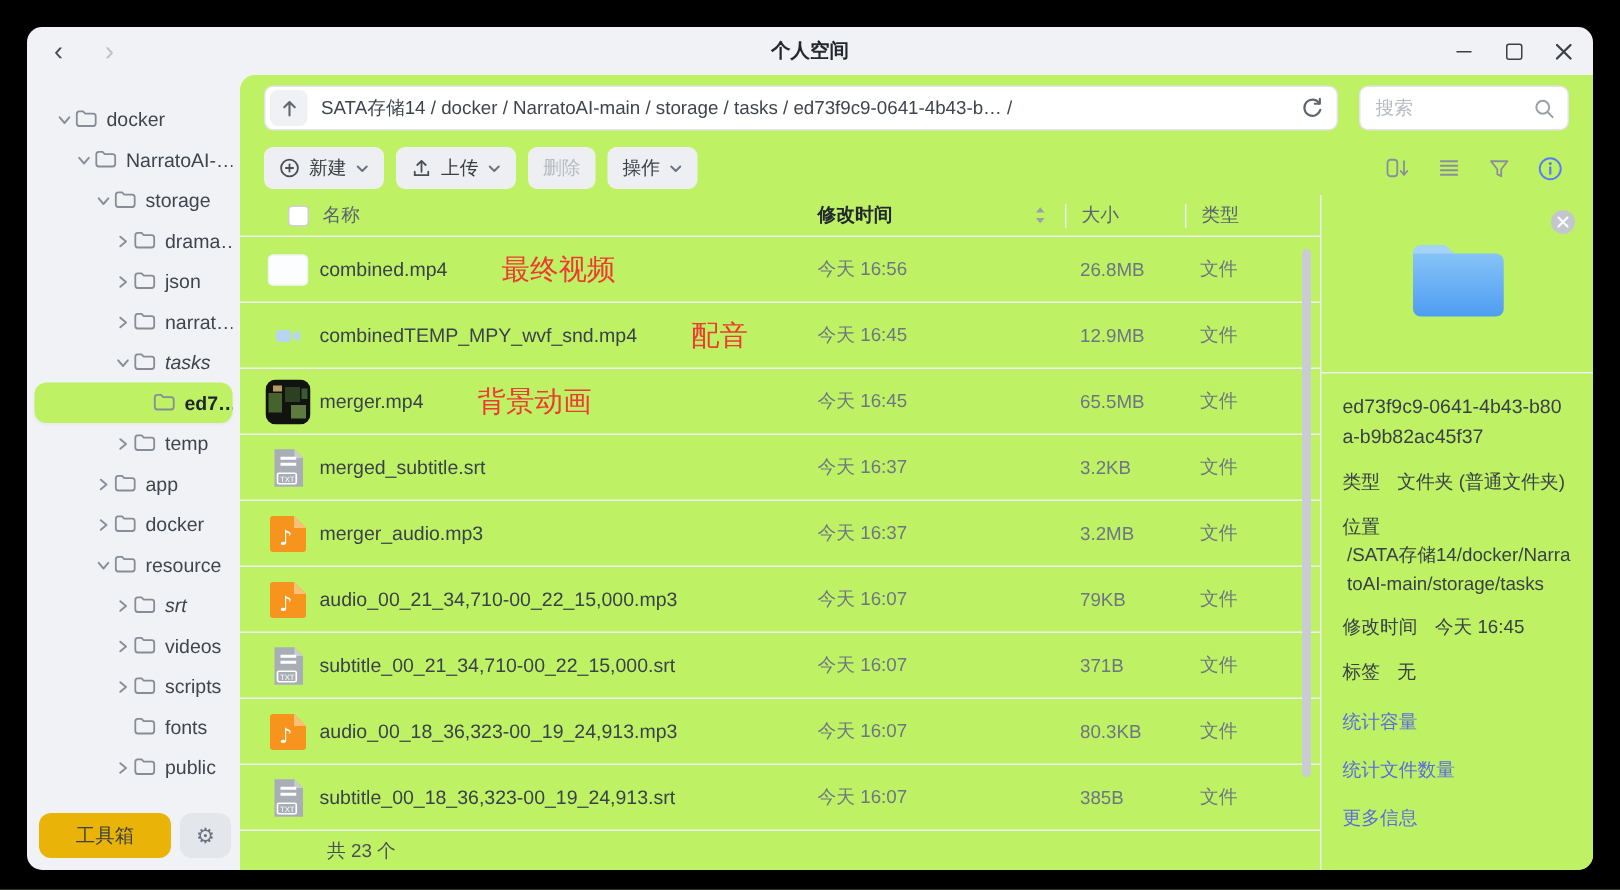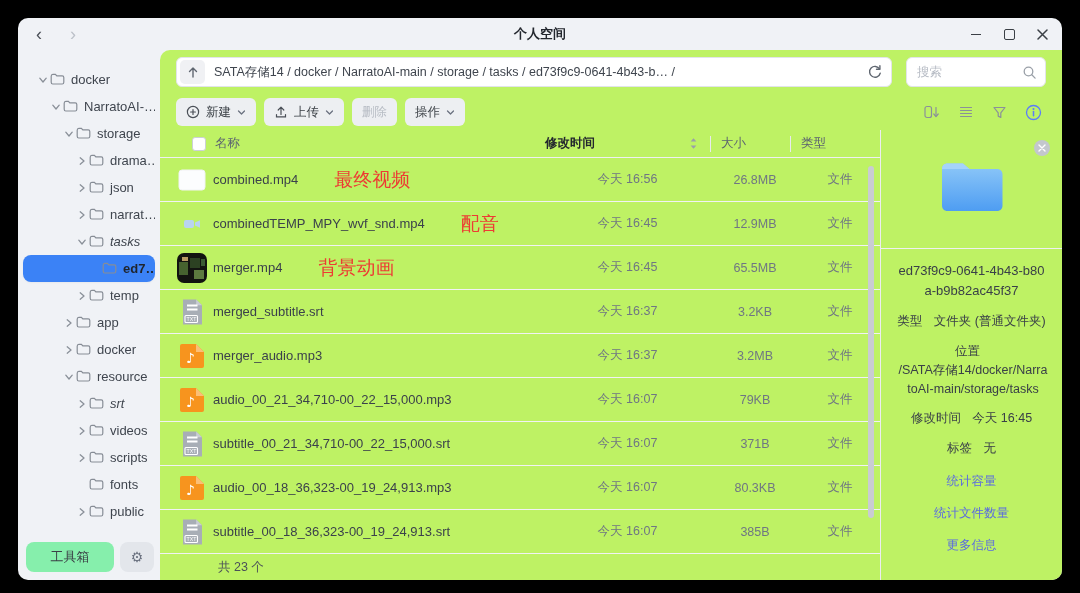--- a/index.html
+++ b/index.html
@@ -22,27 +22,27 @@
 
   
   .body-row { display:flex; height:530px; }
   .sidebar { width:142px; position:relative; flex:none; }
   .main { flex:1; background:#bef264; border-top-left-radius:10px; display:flex; flex-direction:column; }
 
   
   .tree { padding-top:16px; }
   .tree-item { height:27px; display:flex; align-items:center; font-size:13px; color:#3f454e;
     margin:0 5px; border-radius:8px; cursor:pointer; white-space:nowrap; overflow:hidden; }
-  .tree-item.selected { background:#3b82f6; font-weight:bold; color:#1f242c; box-shadow:0 1px 2px rgba(0,0,0,.04); }
+  .tree-item.selected { background:#bef264; font-weight:bold; color:#1f242c; box-shadow:0 1px 2px rgba(0,0,0,.04); }
   .chev { width:14px; flex:none; display:flex; align-items:center; justify-content:center; }
   .chev svg { transition:none; }
   .chev.down svg { transform:rotate(90deg); }
   .tree-folder { width:16px; flex:none; display:flex; align-items:center; margin-right:5px; }
   .toolbox-bar { position:absolute; left:8px; right:6px; bottom:8px; display:flex; gap:6px; }
-  .toolbox-btn { flex:1; height:30px; background:#86efac; border-radius:8px; font-size:13px; color:#3b4046;
+  .toolbox-btn { flex:1; height:30px; background:#eab308; border-radius:8px; font-size:13px; color:#3b4046;
     display:flex; align-items:center; justify-content:center; cursor:pointer; }
   .gear-btn { width:34px; height:30px; background:#e3e6eb; border-radius:8px; color:#6b7280; font-size:14px;
     display:flex; align-items:center; justify-content:center; cursor:pointer; }
 
   
   .topbar { height:44px; display:flex; align-items:center; padding:0 16px; gap:14px; }
   .pathbox { flex:1; height:30px; border:1px solid #e2e4e9; border-radius:6px; background:#fff;
     display:flex; align-items:center; padding:0 8px 0 3px; }
   .upbtn { width:25px; height:24px; background:#f0f1f4; border-radius:5px; display:flex; align-items:center;
     justify-content:center; cursor:pointer; flex:none; }
@@ -57,21 +57,21 @@
   
   .toolbar { height:36px; display:flex; align-items:center; padding:0 16px; }
   .tb-left { display:flex; gap:8px; }
   .tb-btn { height:28px; background:#edeff2; border-radius:6px; border:none; padding:0 10px; font-size:12.5px;
     color:#3b4046; display:flex; align-items:center; gap:6px; cursor:pointer; font-family:inherit;justify-content:flex-end; }
   .tb-btn.disabled { color:#b7bcc4; cursor:default; }
   .tb-right { margin-left:auto; display:flex; align-items:center; gap:18px; padding-right:4px; }
   .tb-icon { display:flex; align-items:center; cursor:pointer; }
 
   
-  .content-row { flex:1; display:flex; min-height:0;text-align:center; }
+  .content-row { flex:1; display:flex; min-height:0; }
   .table-col { width:720px; flex:none; display:flex; flex-direction:column; position:relative; }
 
   .thead { height:28px; display:flex; align-items:center; font-size:12.5px; color:#5c6370;
     border-bottom:1px solid #eef0f3; }
   .th-name { flex:1; display:flex; align-items:center; padding-left:17px; }
   .checkbox { width:14px; height:14px; border:1.5px solid #ccd0d6; border-radius:3px; background:#fff;
     margin-left:15px; cursor:pointer; flex:none; }
   .th-name-label { margin-left:9px; }
   .th-mod { width:165px; flex:none; display:flex; align-items:center; font-weight:bold; color:#23272e; }
   .sortarrows { margin-left:auto; margin-right:12px; display:flex; cursor:pointer; }

